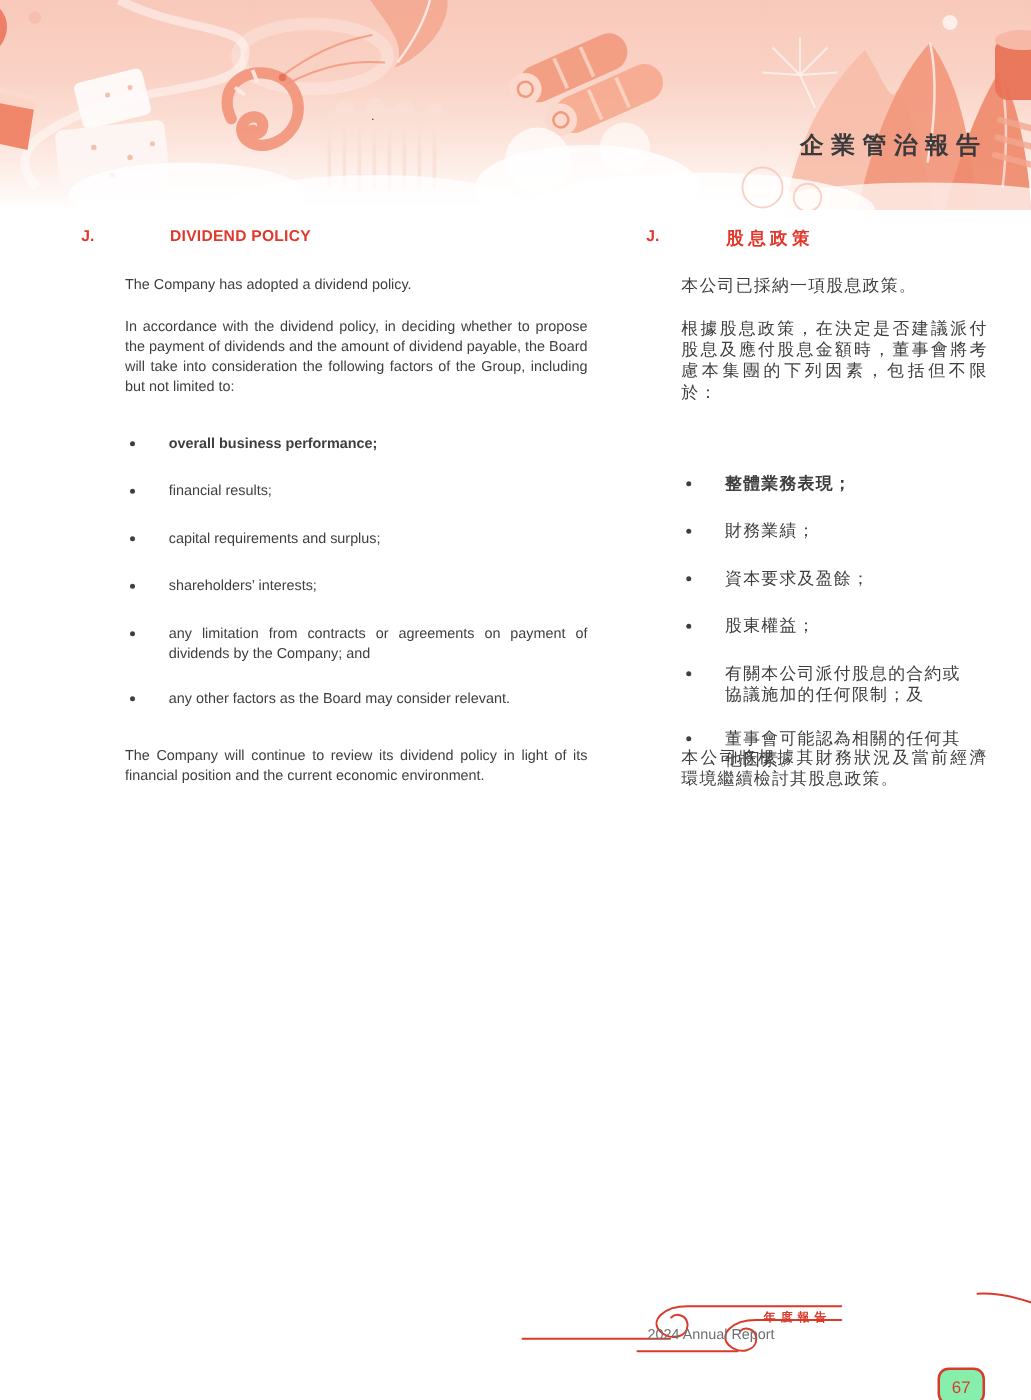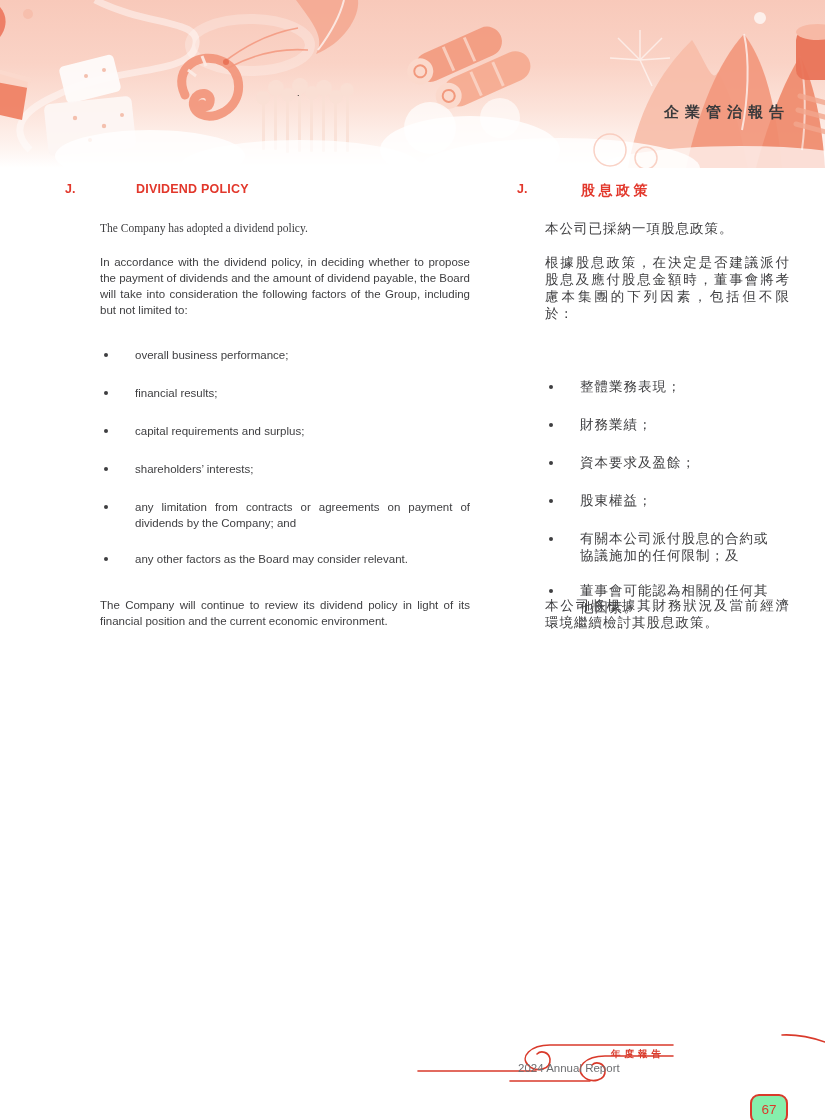--- a/index.html
+++ b/index.html
@@ -12,37 +12,37 @@
     position:absolute;left:0;top:0;width:825px;height:168px;
     background:linear-gradient(180deg,#F8C9BA 0%,#FAD3C6 38%,#FCE3DA 65%,#FEF4F0 88%,#FFFFFF 100%);
   }
   .header svg{position:absolute;left:0;top:0;}
   .hdr-title-en{
     position:absolute;right:35px;top:81px;width:400px;text-align:right;
     font-size:17px;font-weight:bold;color:#E2372B;letter-spacing:.2px;
   }
   .hdr-title-zh{
     position:absolute;right:35px;top:103px;width:400px;text-align:right;
-    font-size:15px;font-weight:bold;color:#3A3A3C;letter-spacing:6px;
+    font-size:19px;font-weight:bold;color:#3A3A3C;letter-spacing:6px;
   }
   .stray-mark{position:absolute;left:297px;top:88px;font-size:9px;color:#1a1a1a;}
   
   .col{position:absolute;top:182px;}
   .col-en{left:65px;width:405px;}
   .col-zh{left:517px;width:273px;}
   .sec-letter{position:absolute;left:0;top:0;font-weight:bold;color:#E2372B;font-size:12.5px;}
   .sec-heading{position:absolute;top:0;font-weight:bold;color:#E2372B;padding-left:36px;}
   .col-en .sec-heading{left:35px;font-size:12.5px;letter-spacing:.2px;}
   .col-zh .sec-heading{left:28px;font-size:14px;letter-spacing:3.5px;}
   .block{position:absolute;}
   .col-en .block{left:35px;width:370px;font-size:11.5px;line-height:16px;text-align:justify;}
   .col-zh .block{left:28px;width:245px;font-size:13.5px;line-height:17px;letter-spacing:1px;text-align:justify;}
-  .t-adopted{top:38px;font-family:Liberation Serif, serif;}
+  .t-adopted{top:38px;}
   .t-intro{top:72px;}
-  .t-b0{top:165px;} .t-b1{top:203px;} .t-b2{top:241px;}
+  .t-b0{top:165px;font-weight:bold;} .t-b1{top:203px;} .t-b2{top:241px;}
   .t-b3{top:279px;} .t-b4{top:317px;} .t-b5{top:369px;}
   .t-review{top:415px;}
   .bullet{padding-left:35px;box-sizing:border-box;position:absolute;}
   .col-en .bullet{left:35px;width:370px;font-size:11.5px;line-height:16px;text-align:justify;}
   .col-zh .bullet{left:28px;width:230px;font-size:13.5px;line-height:17px;letter-spacing:1px;text-align:left;margin-top:31px;}
   .dot{position:absolute;left:4px;top:6px;width:4px;height:4px;border-radius:50%;background:#3E3E40;}
   .col-zh .dot{top:7px;}
   
   .footer-swirls{position:absolute;left:400px;top:1030px;}
   .ft-zh{

